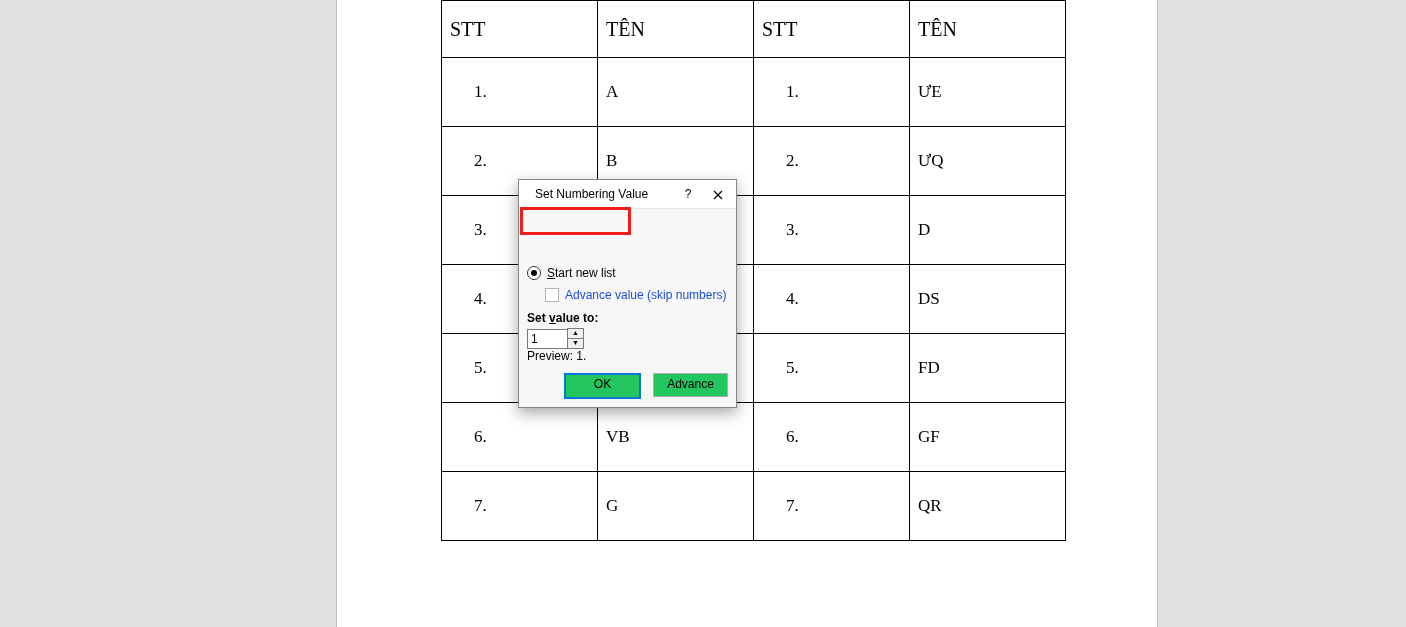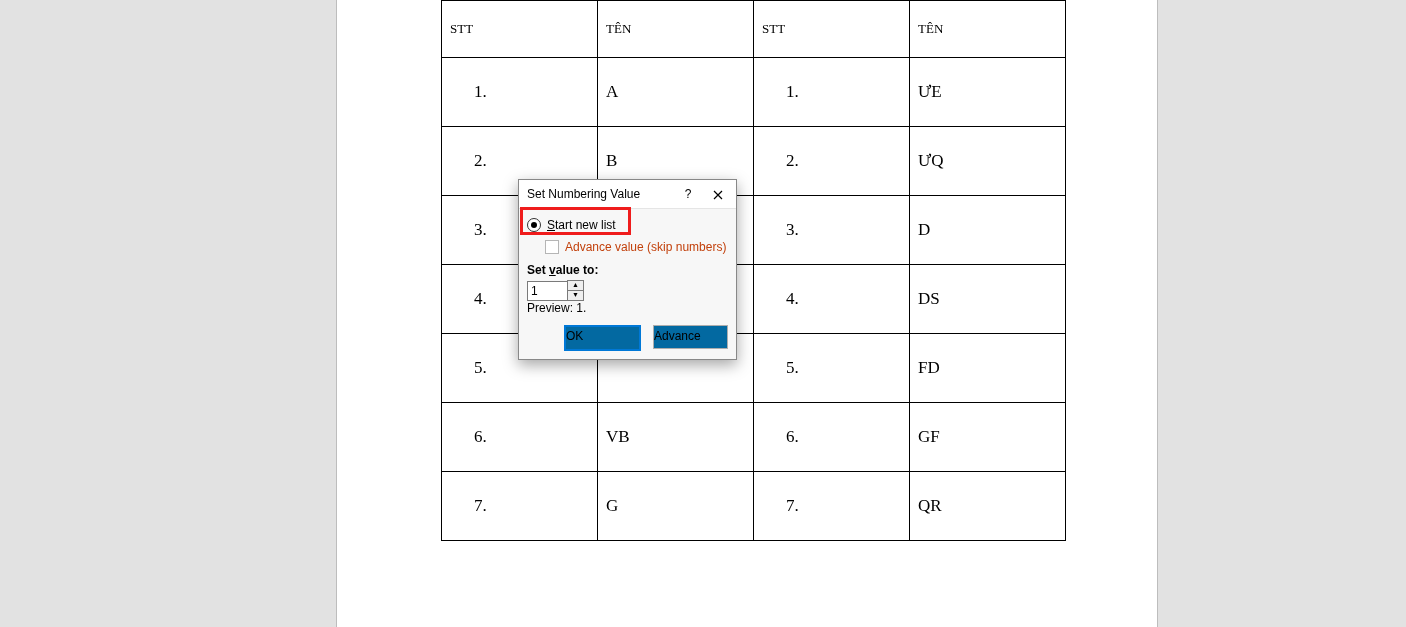--- a/index.html
+++ b/index.html
@@ -3,43 +3,43 @@
 <meta charset="utf-8">
 <style>
   html,body{margin:0;padding:0;width:1406px;height:627px;background:#e2e2e2;font-family:"Times New Roman",serif;overflow:hidden;}
   .page{position:absolute;left:336px;top:0;width:820px;height:627px;background:#fff;border-left:1px solid #bdbdbd;border-right:1px solid #bdbdbd;}
   table.doc{position:absolute;left:104px;top:0;border-collapse:collapse;width:624px;table-layout:fixed;}
   table.doc col.c1{width:156px;}
   table.doc col.c2{width:156px;}
   table.doc col.c3{width:156px;}
   table.doc col.c4{width:156px;}
   table.doc td{border:1px solid #000;height:68px;padding:0 8px;font-size:17px;vertical-align:middle;}
-  table.doc tr.hdr td{height:56px;font-size:13px;}
+  table.doc tr.hdr td{height:56px;font-size:20px;}
   table.doc td.num{padding-left:32px;}
   
   .dlg{position:absolute;left:518px;top:179px;width:217px;background:#fff;border:1px solid #888;box-shadow:0 5px 14px rgba(0,0,0,0.35);font-family:"Segoe UI",Tahoma,sans-serif;font-size:12px;color:#000;}
-  .dlg-title{height:28px;line-height:28px;padding-left:8px;position:relative;}
+  .dlg-title{height:28px;line-height:28px;padding-left:16px;position:relative;}
   .dlg-title .qm{position:absolute;right:36px;top:0;width:24px;text-align:center;cursor:default;}
   .dlg-title .cl{position:absolute;right:4px;top:0;width:28px;text-align:center;cursor:default;}
   .dlg-title .cl svg{width:10px;height:10px;vertical-align:middle;}
   .dlg-body{padding:6px 8px 8px 8px;background:#f7f7f7;border-top:1px solid #e5e5e5;}
-  .opt{display:flex;align-items:center;height:20px;margin-bottom:2px;}
+  .opt{display:flex;align-items:center;height:20px;margin-bottom:2px;margin-top:48px;}
   .radio{width:12px;height:12px;border:1px solid #333;border-radius:50%;margin-right:6px;display:inline-flex;align-items:center;justify-content:center;background:#fff;}
   .radio.sel::after{content:"";width:6px;height:6px;border-radius:50%;background:#000;}
   .chk{width:12px;height:12px;border:1px solid #b5b5b5;margin-right:6px;display:inline-block;background:#fff;}
-  .adv{margin-left:18px;color:#c2410c;display:flex;align-items:center;height:20px;}
+  .adv{margin-left:18px;color:#1d4ed8;display:flex;align-items:center;height:20px;}
   .lbl{margin-top:6px;margin-bottom:3px;font-weight:bold;}
   .spin{display:flex;align-items:center;}
   .spin-inp{width:34px;height:16px;border:1px solid #7a7a7a;font-size:12px;padding-left:3px;font-family:inherit;}
   .spin-btns{display:flex;flex-direction:column;margin-left:-1px;}
   .spin-btn{width:15px;height:9px;border:1px solid #7a7a7a;background:#efefef;font-size:7px;line-height:7px;text-align:center;cursor:default;}
   .spin-btn+.spin-btn{border-top:none;}
   .prev{}
   .btns{display:flex;justify-content:flex-end;gap:12px;margin-top:10px;}
-  .btn{width:73px;height:22px;border:1px solid #adadad;background:#0369a1;font-size:12px;text-align:left;line-height:20px;cursor:default;font-family:inherit;}
+  .btn{width:73px;height:22px;border:1px solid #adadad;background:#22c55e;font-size:12px;text-align:center;line-height:20px;cursor:default;font-family:inherit;}
   .btn.primary{border:2px solid #0078d7;line-height:18px;}
   .hl{position:absolute;border:3px solid #ef1c1c;pointer-events:none;}
   .u{text-decoration:underline;}
 </style>
 </head>
 <body>
 
 <div class="page">
   <table class="doc">
     <colgroup>

